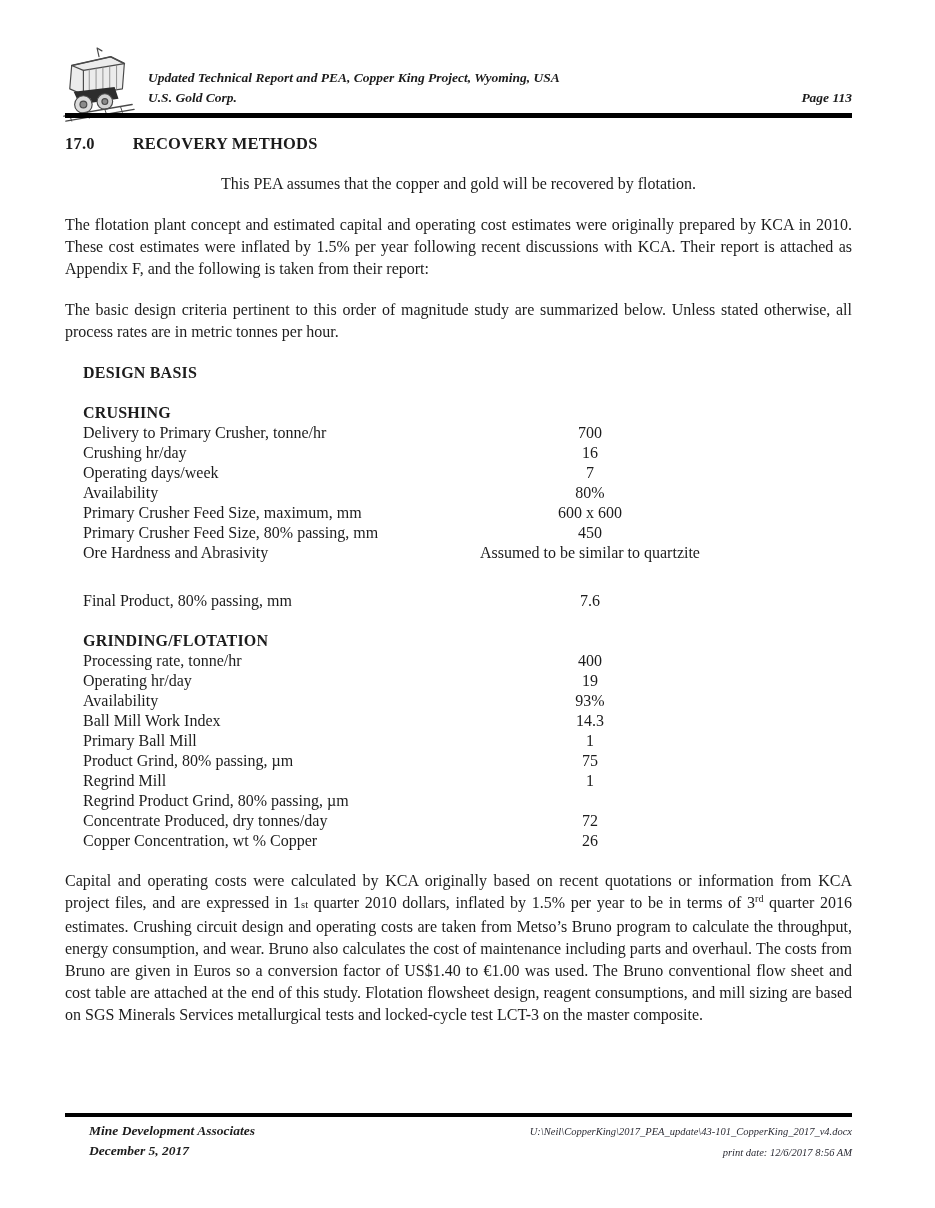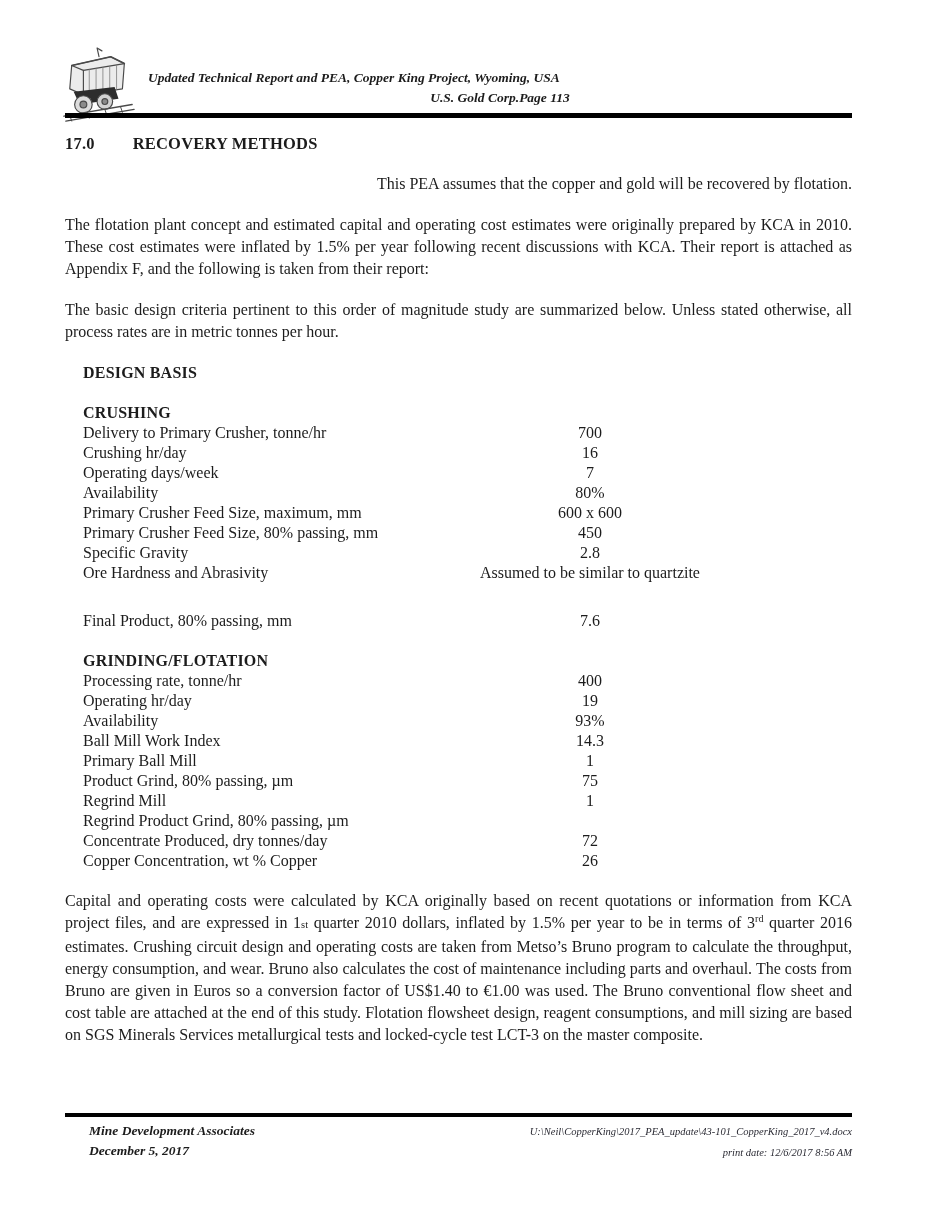--- a/index.html
+++ b/index.html
@@ -8,36 +8,36 @@
     font-family:"Liberation Serif","DejaVu Serif",serif; color:#1c1c1c;
     overflow:hidden;
   }
   
   .logo { position:absolute; left:60px; top:44px; width:78px; height:82px; }
   .header-text { position:absolute; left:148px; top:68px; width:704px; }
   .header-line1, .header-line2 {
     font-weight:bold; font-style:italic; font-size:13.5px; line-height:20px;
     white-space:nowrap;
   }
-  .header-row2 { display:flex; justify-content:center; }
+  .header-row2 { display:flex; justify-content:space-between; }
   .header-rule {
     position:absolute; left:65px; top:113px; width:787px; height:5px;
     background:#000000;
   }
   
   .body-flow { position:absolute; left:65px; top:126px; width:787px; }
   h1.section-heading {
     font-size:16.5px; font-weight:bold; margin:7px 0 0 0; line-height:21px;
     letter-spacing:0.2px;
   }
   h1.section-heading .sec-num { margin-right:38px;text-align:center; }
   p.body-par {
     font-size:16px; line-height:22px; margin:19px 0 0 0; text-align:justify;
   }
-  p.no-justify { text-align:right; }
+  p.no-justify { text-align:center; }
   .seg-sup { vertical-align:super; font-size:10px; line-height:0; }
   .seg-small { font-size:10.5px; }
   
   .design-basis { margin-top:20px; padding-left:18px; font-size:16px; line-height:20px; }
   .db-heading { font-weight:bold; letter-spacing:0.2px; }
   .db-group-0 { margin-top:20px; }
   .db-group-1 { margin-top:28px; }
   .db-group-2 { margin-top:20px; }
   .db-subheading { font-weight:bold; letter-spacing:0.2px; }
   .db-row { display:flex; }
@@ -120,24 +120,20 @@
             </div>
             <div class="db-row">
               <span class="db-label">Primary Crusher Feed Size, maximum, mm</span>
               <span class="db-value">600 x 600</span>
             </div>
             <div class="db-row">
               <span class="db-label">Primary Crusher Feed Size, 80% passing, mm</span>
               <span class="db-value">450</span>
             </div>
             <div class="db-row">
-              <span class="db-label">Specific Gravity</span>
-              <span class="db-value">2.8</span>
-            </div>
-            <div class="db-row">
               <span class="db-label">Ore Hardness and Abrasivity</span>
               <span class="db-value">Assumed to be similar to quartzite</span>
             </div>
           </div>
           <div class="db-group db-group-1">
             <div class="db-row">
               <span class="db-label">Final Product, 80% passing, mm</span>
               <span class="db-value">7.6</span>
             </div>
           </div>

